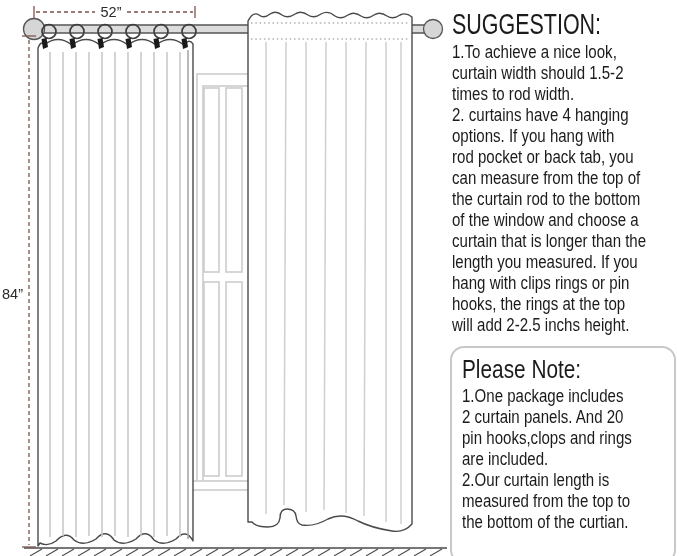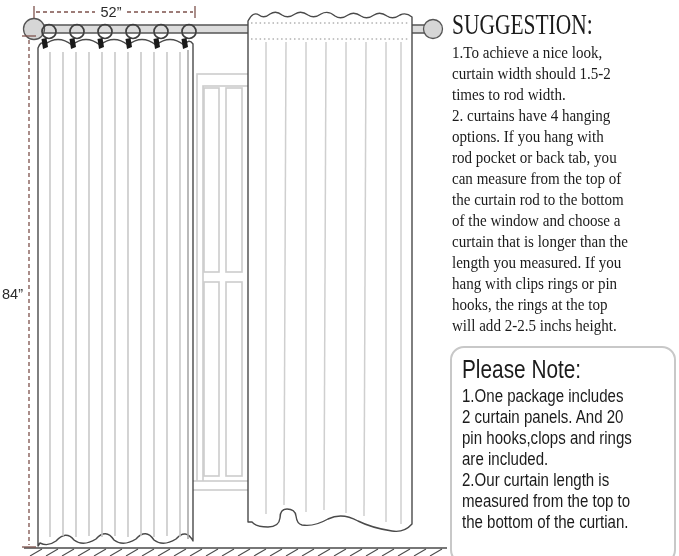--- a/index.html
+++ b/index.html
@@ -4,21 +4,21 @@
 <style>
   html,body{margin:0;padding:0;}
   body{
     width:679px;height:556px;background:#ffffff;overflow:hidden;
     font-family:"Liberation Sans",sans-serif;position:relative;
   }
   .canvas{position:absolute;inset:0;width:630px;height:556px;}
   svg.drawing{position:absolute;left:0;top:0;}
   svg text{font-family:"Liberation Sans",sans-serif;fill:#2a2a2a;}
   .text-col{
-    position:absolute;left:452px;top:8px;width:226px;color:#1b1b1b;font-family:Liberation Serif, serif;
+    position:absolute;left:452px;top:8px;width:226px;color:#1b1b1b;
   }
   .suggestion-title{
     margin:0;font-size:29px;font-weight:500;line-height:32px;white-space:nowrap;
     transform:scaleX(0.74);transform-origin:0 0;letter-spacing:0px;color:#1b1b1b;
   }
   .blk{
     margin:2px 0 0 0;font-size:17.5px;line-height:21px;white-space:pre-line;
     width:116%;transform:scaleX(0.86);transform-origin:0 0;color:#1b1b1b;
   }
   .note-box{

